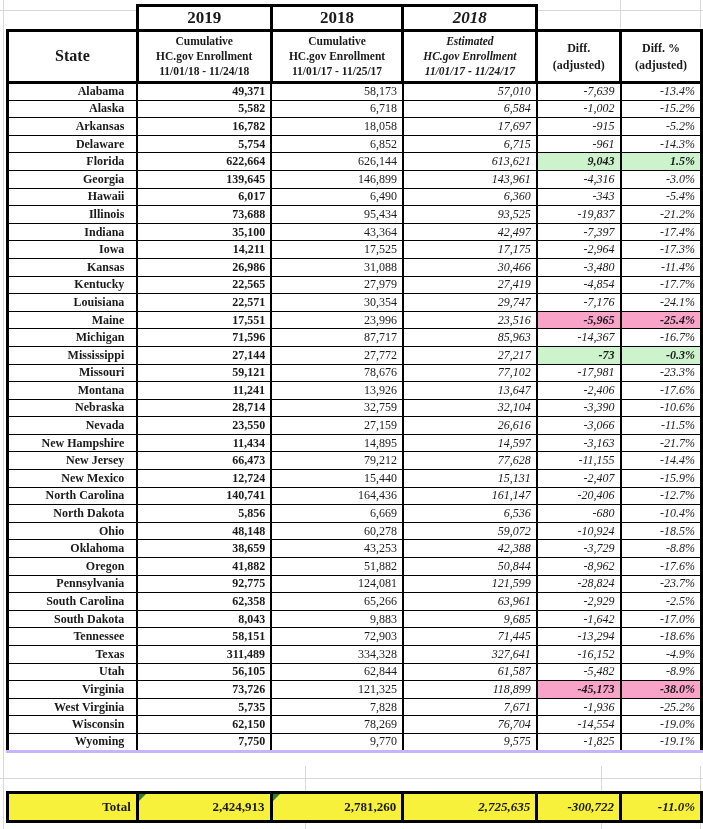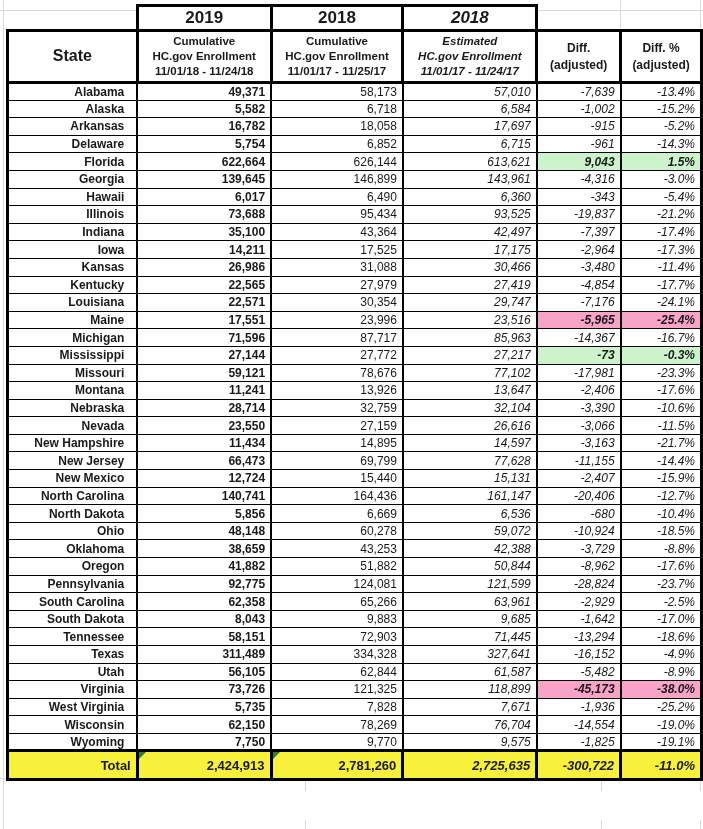--- a/index.html
+++ b/index.html
@@ -10,21 +10,21 @@
     color:#1a1a1a;
     position:relative;
     overflow:hidden;
   }
   .sheet{position:absolute;inset:0;background:#fff;}
   
   .gl{position:absolute;background:var(--grid,#d8d8d8);z-index:0;}
   .gl-h{height:1px;}
   .gl-v{width:1px;}
 
-  table{border-collapse:collapse;table-layout:fixed;z-index:1;position:absolute;}
+  table{border-collapse:collapse;table-layout:fixed;z-index:1;position:absolute;font-family:Liberation Serif, serif;}
   td{box-sizing:border-box;overflow:hidden;white-space:nowrap;}
 
   
   #main{left:6px;top:4px;}
   
   .yearrow td{height:24px;}
   .yearrow .blank{border:none;background:transparent;}
   .year{
     border:3px solid #000;background:#fff;
     text-align:center;font-weight:bold;font-size:17px;
@@ -49,21 +49,21 @@
   tbody td:last-child{border-right:3px solid #000;}
   tbody tr:last-child td{border-bottom:3px solid #c4b5fd;}
   .c-state{font-weight:bold;}
   .c-2019{font-weight:bold;}
   .c-2018{font-weight:normal;}
   .c-est,.c-diff,.c-pct{font-style:italic;}
   .green{background:var(--green,#cdf3cd);font-weight:bold;text-align:right;}
   .pink{background:var(--pink,#f9a3c8);font-weight:bold;}
 
   
-  #totaltbl{left:6px;top:749px;}
+  #totaltbl{left:6px;top:791px;}
   #totaltbl td{
     height:29px;border:3px solid #000;
     background:var(--yellow,#f7f13b);
     font-weight:bold;font-size:13px;text-align:right;
     padding:0 5px 0 1px;position:relative;vertical-align:middle;
   }
   #totaltbl .t-est,#totaltbl .t-diff,#totaltbl .t-pct{font-style:italic;}
   .flag{
     position:absolute;top:0;left:0;width:0;height:0;
     border-top:7px solid var(--flag,#2f7d33);
@@ -297,21 +297,21 @@
     <td class="c-state">New Hampshire</td>
     <td class="c-2019">11,434</td>
     <td class="c-2018">14,895</td>
     <td class="c-est">14,597</td>
     <td class="c-diff">-3,163</td>
     <td class="c-pct">-21.7%</td>
   </tr>
         <tr>
     <td class="c-state">New Jersey</td>
     <td class="c-2019">66,473</td>
-    <td class="c-2018">69,799</td>
+    <td class="c-2018">79,212</td>
     <td class="c-est">77,628</td>
     <td class="c-diff">-11,155</td>
     <td class="c-pct">-14.4%</td>
   </tr>
         <tr>
     <td class="c-state">New Mexico</td>
     <td class="c-2019">12,724</td>
     <td class="c-2018">15,440</td>
     <td class="c-est">15,131</td>
     <td class="c-diff">-2,407</td>

